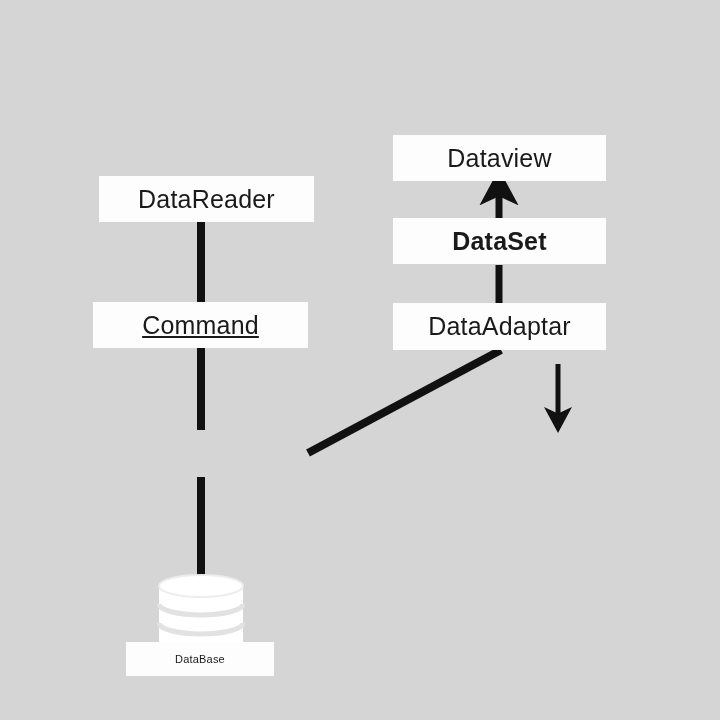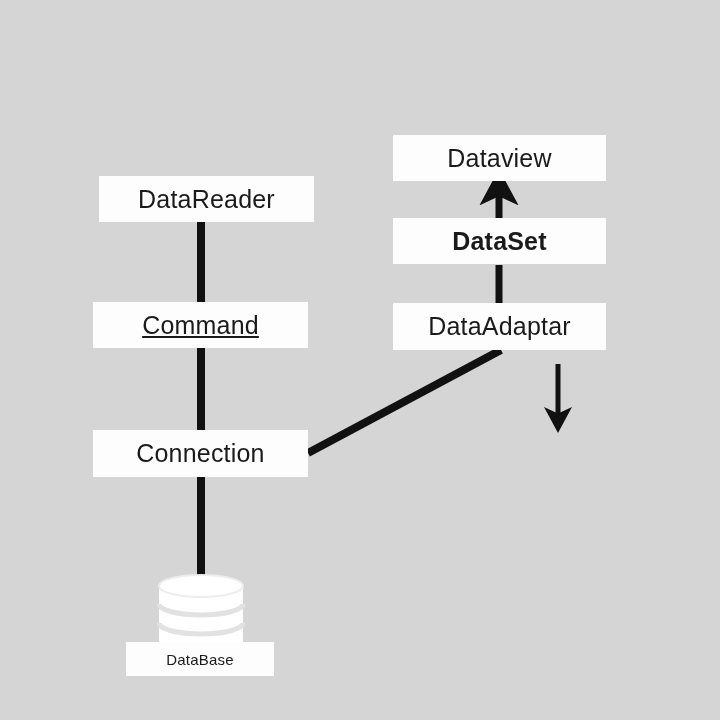--- a/index.html
+++ b/index.html
@@ -27,21 +27,21 @@
     justify-content: center;
     color: #1a1a1a;
     font-size: 25px;
     font-weight: 400;
     letter-spacing: 0.2px;
     line-height: 1;
     box-sizing: border-box;
     z-index: 4;
   }
   .node-box.small-label {
-    font-size: 15px;
+    font-size: 11px;
   }
   .edge-svg {
     position: absolute;
     left: 0;
     top: 0;
     width: 720px;
     height: 720px;
     z-index: 2;
     pointer-events: none;
   }
@@ -87,23 +87,20 @@
   </svg>
 
   <div class="node-box" style="left:99px; top:176px; width:215px; height:46px;">
     <span>DataReader</span>
   </div>
 
   <div class="node-box" style="left:93px; top:302px; width:215px; height:46px;text-decoration:underline;">
     <span>Command</span>
   </div>
 
-  <div class="node-box" style="left:93px; top:430px; width:215px; height:47px;">
-    <span>Connection</span>
-  </div>
 
   <div class="node-box small-label" style="left:126px; top:642px; width:148px; height:34px;">
     <span>DataBase</span>
   </div>
 
   <div class="node-box" style="left:393px; top:135px; width:213px; height:46px;">
     <span>Dataview</span>
   </div>
 
   <div class="node-box" style="left:393px; top:218px; width:213px; height:46px;font-weight:bold;">

